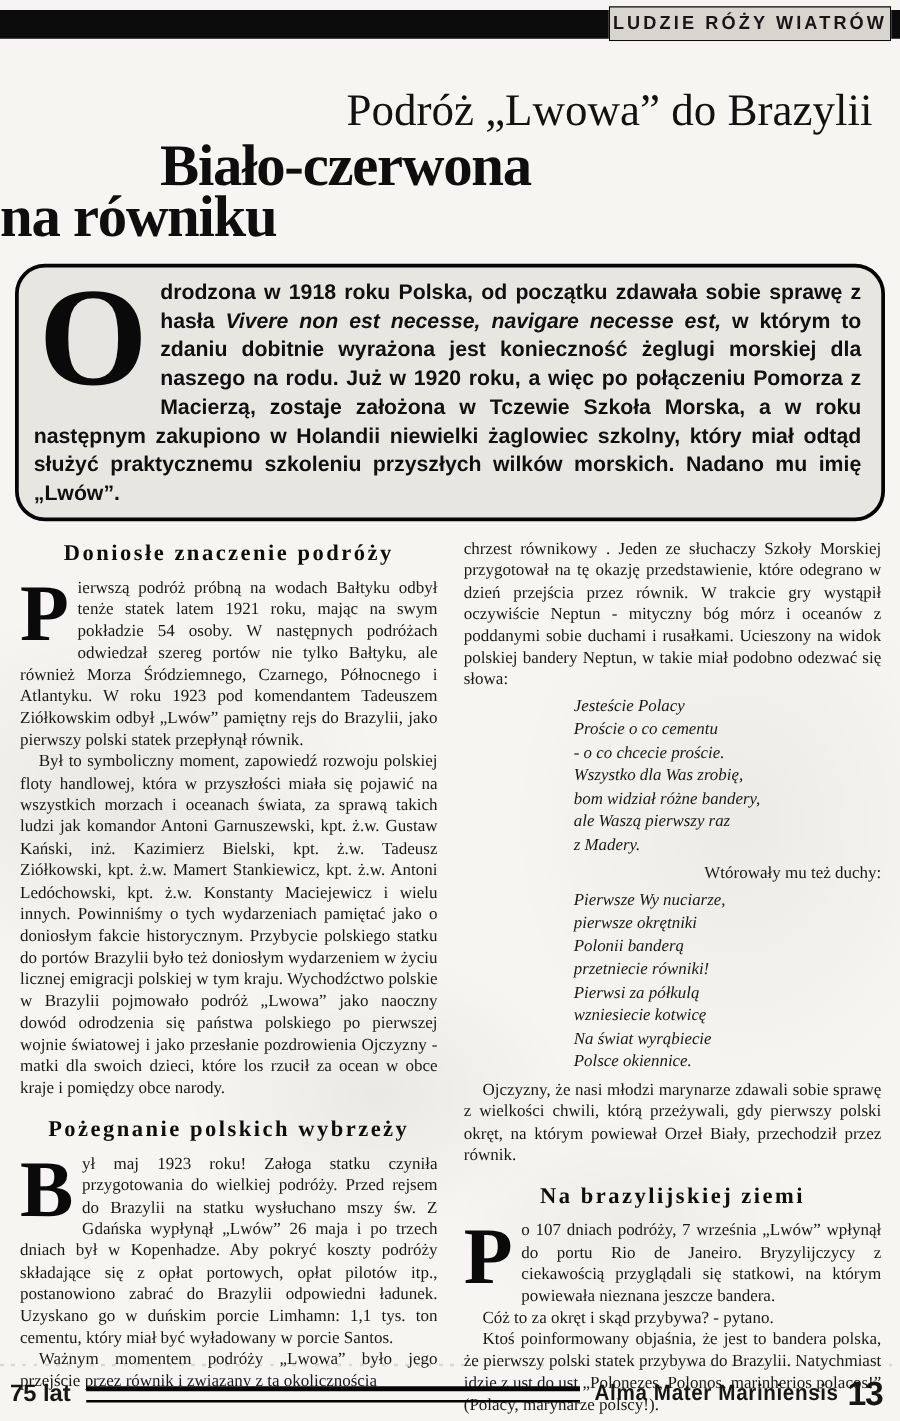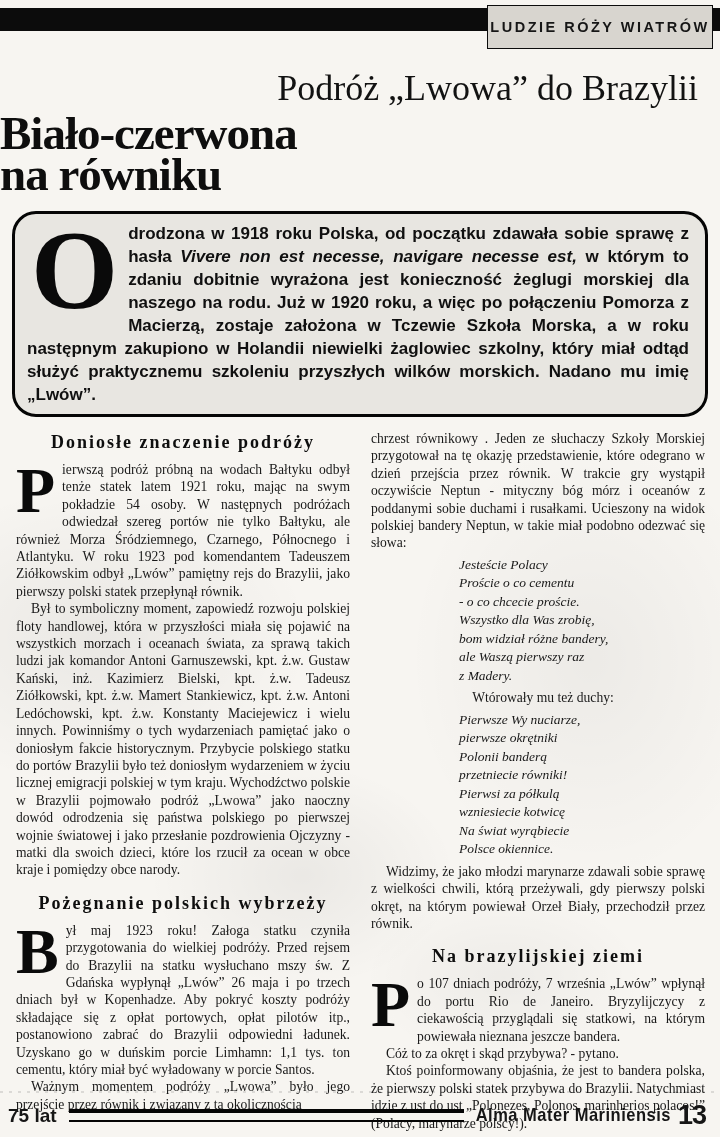--- a/index.html
+++ b/index.html
@@ -9,32 +9,32 @@
     background:
       radial-gradient(ellipse 300px 220px at 14% 56%, rgba(0,0,0,0.055), transparent 70%),
       radial-gradient(ellipse 260px 320px at 82% 58%, rgba(0,0,0,0.045), transparent 70%),
       radial-gradient(ellipse 220px 160px at 42% 77%, rgba(0,0,0,0.05), transparent 70%),
       radial-gradient(ellipse 200px 120px at 70% 86%, rgba(0,0,0,0.04), transparent 70%),
       #f7f5f1;
   }
   
   .topbar{position:relative;margin-top:8px;height:23px;background:#0c0c0c;}
   .banner{
-    position:absolute;right:7px;top:-3px;width:226px;height:44px;
+    position:absolute;right:7px;top:-3px;width:226px;height:28px;
     background:#d8d5cf;display:flex;align-items:center;justify-content:center;
     box-shadow:0 0 0 1px #0c0c0c inset;
   }
   .banner-text{
     font-family:"Liberation Sans",sans-serif;font-weight:bold;font-size:14.5px;
     letter-spacing:2.5px;color:#161616;white-space:nowrap;transform:scaleY(1.05);
   }
   
   .kicker{margin:36px 22px 0 0;text-align:right;font-size:36px;color:#121212;}
   .title{margin-top:4px;font-weight:bold;font-size:47px;line-height:41px;letter-spacing:-1px;color:#0e0e0e;}
-  .title-line1{}
+  .title-line1{padding-left:128px;}
   .title-line2{}
   
   .leadbox{
     margin:16px 12px 0 12px;border:3px solid #050505;border-radius:24px;
     background:#e8e6e1;padding:8px 16px 8px 12px;
     font-family:"Liberation Sans",sans-serif;font-weight:bold;
     font-size:17px;line-height:23px;text-align:justify;color:#101010;
   }
   .lead-dropcap{
     float:left;font-family:"Liberation Serif",serif;font-weight:bold;
@@ -50,21 +50,21 @@
   }
   .sec-heading.mt{margin-top:14px;}
   .dropcap{
     float:left;font-weight:bold;font-size:64px;line-height:0.8;
     margin:4px 7px 0 0;color:#0a0a0a;
   }
   p.body-par{margin:0;}
   p.body-par.ind{text-indent:15px;}
   .verse{margin:4px 0 4px 88px;font-style:italic;font-size:13.5px;line-height:18.5px;text-align:left;}
   .verse div{white-space:nowrap;}
-  .interlude{margin:3px 0;text-indent:10px;text-align:center;}
+  .interlude{margin:3px 0;text-indent:10px;text-align:right;}
   
   .scanline{position:absolute;left:0;right:0;top:1091px;height:2px;
     background:repeating-linear-gradient(90deg,rgba(0,0,0,0.25) 0 3px,transparent 3px 9px);opacity:.45;}
   .footer{position:absolute;left:8px;right:14px;top:1100px;display:flex;align-items:center;}
   .lat{font-family:"Liberation Sans",sans-serif;font-weight:bold;font-size:19px;white-space:nowrap;}
   .rule{flex:1;height:7px;border-top:4px solid #050505;border-bottom:2px solid #050505;margin:0 12px;}
   .amm{font-family:"Liberation Sans",sans-serif;font-weight:bold;font-size:16.5px;letter-spacing:.5px;white-space:nowrap;transform:scaleY(1.08);}
   .pagenum{font-family:"Liberation Sans",sans-serif;font-weight:bold;font-size:27px;margin-left:7px;letter-spacing:-1px;}
 </style>
 </head>
@@ -115,21 +115,21 @@
       <div class="verse">
         <div>Pierwsze Wy nuciarze,</div>
         <div>pierwsze okrętniki</div>
         <div>Polonii banderą</div>
         <div>przetniecie równiki!</div>
         <div>Pierwsi za półkulą</div>
         <div>wzniesiecie kotwicę</div>
         <div>Na świat wyrąbiecie</div>
         <div>Polsce okiennice.</div>
       </div>
-      <p class="body-par ind">Widzimy, że jako młodzi marynarze zdawali sobie sprawę z wielkości chwili, którą przeżywali, gdy pierwszy polski okręt, na którym powiewał Orzeł Biały, przechodził przez równik.</p>
+      <p class="body-par ind">Ojczyzny, że nasi młodzi marynarze zdawali sobie sprawę z wielkości chwili, którą przeżywali, gdy pierwszy polski okręt, na którym powiewał Orzeł Biały, przechodził przez równik.</p>
       <div class="sec-heading mt">Na brazylijskiej ziemi</div>
       <p class="body-par"><span class="dropcap">P</span><span>o 107 dniach podróży, 7 września „Lwów” wpłynął do portu Rio de Janeiro. Bryzylijczycy z ciekawością przyglądali się statkowi, na którym powiewała nieznana jeszcze bandera.</span></p>
       <p class="body-par ind">Cóż to za okręt i skąd przybywa? - pytano.</p>
       <p class="body-par ind">Ktoś poinformowany objaśnia, że jest to bandera polska, że pierwszy polski statek przybywa do Brazylii. Natychmiast idzie z ust do ust „Polonezes, Polonos, marinherios polacos!” (Polacy, marynarze polscy!).</p>
     </div>
 
   </div>
 
   <div class="scanline"></div>
 

